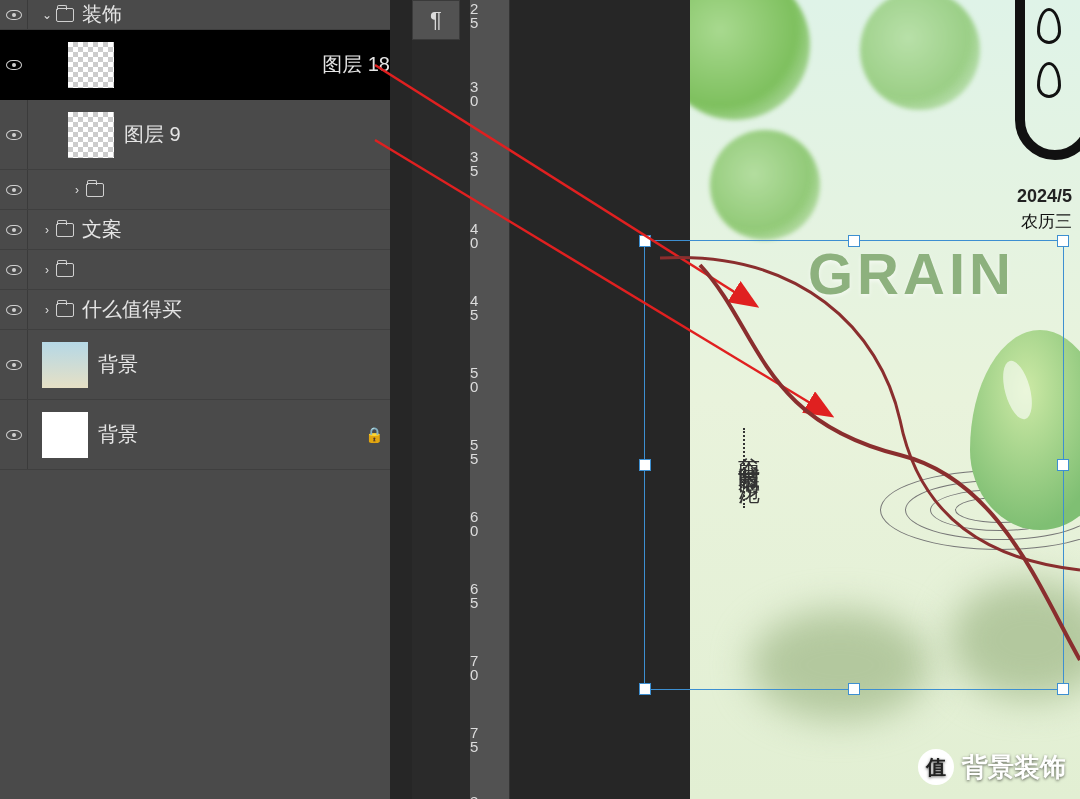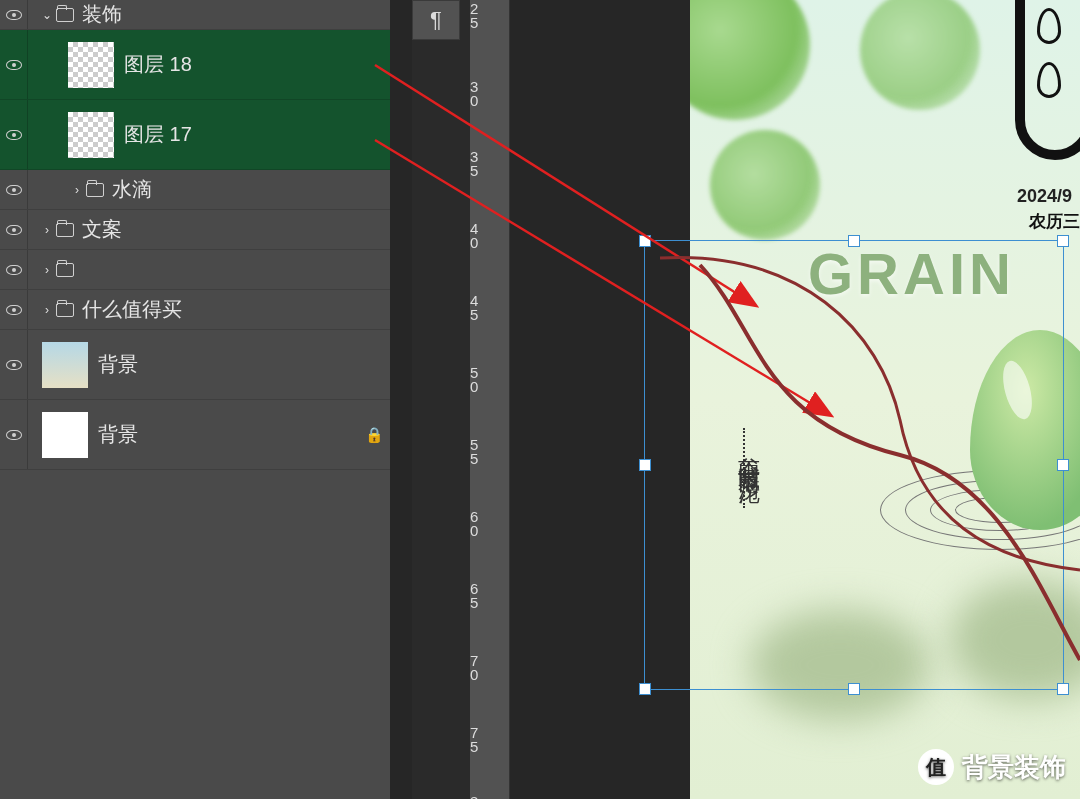--- a/index.html
+++ b/index.html
@@ -16,21 +16,21 @@
   position: absolute;
   left: 0; top: 0; width: 390px; height: 799px;
   background: #4a4a4a;
 }
 .layer-row {
   display: flex; align-items: center;
   height: 28px;
   border-bottom: 1px solid rgba(0,0,0,0.15);
 }
 .layer-row.tall { height: 70px; }
-.layer-row.selected { background: #14532d; }
+.layer-row.selected { background: #000000; text-align: right; }
 .vis {
   width: 28px; height: 100%;
   display: flex; align-items: center; justify-content: center;
   border-right: 1px solid rgba(0,0,0,0.2);
 }
 .eye {
   width: 16px; height: 10px;
   border: 1.5px solid #cfcfcf;
   border-radius: 50%/60%;
   position: relative;
@@ -128,21 +128,21 @@
 }
 .drop-in-frame {
   position: absolute; width: 24px; height: 36px;
   border: 3px solid #111;
   border-radius: 50% 50% 50% 50%/65% 65% 35% 35%;
 }
 .date-text {
   position: absolute; right: 8px; top: 186px;
   font-size: 18px; color: #222; font-weight: 600;
 }
-.date-sub { position: absolute; right: 0; top: 210px; font-weight: 700; font-size: 17px; color: #111; }
+.date-sub { position: absolute; right: 8px; top: 210px; font-weight: 400; font-size: 17px; color: #111; }
 .grain-text {
   position: absolute; left: 808px; top: 240px;
   font-size: 58px; font-weight: 700;
   letter-spacing: 4px;
   color: #8db17e;
   filter: drop-shadow(0 2px 2px rgba(255,255,255,0.6));
 }
 .big-drop {
   position: absolute; right: -30px; top: 330px;
   width: 140px; height: 200px;
@@ -224,40 +224,39 @@
 
   <div class="layer-row tall selected">
     <div class="vis">
         <div class="eye"></div>
       </div>
     <div class="indent" style="width:40px"></div>
     <div class="thumb checker"></div>
     <div class="label">图层 18</div>
   </div>
 
-  <div class="layer-row tall selected">
+
+  <div class="layer-row tall">
     <div class="vis">
         <div class="eye"></div>
       </div>
     <div class="indent" style="width:40px"></div>
     <div class="thumb checker"></div>
-    <div class="label">图层 17</div>
-  </div>
-
+    <div class="label">图层 9</div>
+  </div>
 
   <div class="layer-row" style="height:40px;">
     <div class="vis">
         <div class="eye"></div>
       </div>
     <div class="indent" style="width:40px"></div>
     <div class="toggle">
         <span class="chev">›</span>
       </div>
     <div class="folder-icon"></div>
-    <div class="label">水滴</div>
   </div>
 
 
   <div class="layer-row" style="height:40px;">
     <div class="vis">
         <div class="eye"></div>
       </div>
     <div class="indent" style="width:10px"></div>
     <div class="toggle">
         <span class="chev">›</span>
@@ -369,21 +368,21 @@
   <div class="foliage" style="left:20px;top:130px;width:110px;height:110px;opacity:0.8;"></div>
   <div class="foliage" style="left:170px;top:-10px;width:120px;height:120px;opacity:0.7;"></div>
   <div class="blob" style="left:60px;top:610px;width:180px;height:110px;"></div>
   <div class="blob" style="left:260px;top:580px;width:160px;height:120px;"></div>
 
   <div class="black-frame">
     <div class="drop-in-frame" style="left:12px;top:48px;"></div>
     <div class="drop-in-frame" style="left:12px;top:102px;"></div>
   </div>
 
-  <div class="date-text">2024/9</div>
+  <div class="date-text">2024/5</div>
   <div class="date-sub">农历三</div>
 
   <div class="ripples">
     <div style="width:240px;height:80px;"></div>
     <div style="width:190px;height:60px;"></div>
     <div style="width:140px;height:42px;"></div>
     <div style="width:90px;height:26px;"></div>
   </div>
   <div class="big-drop"></div>
 </div>

